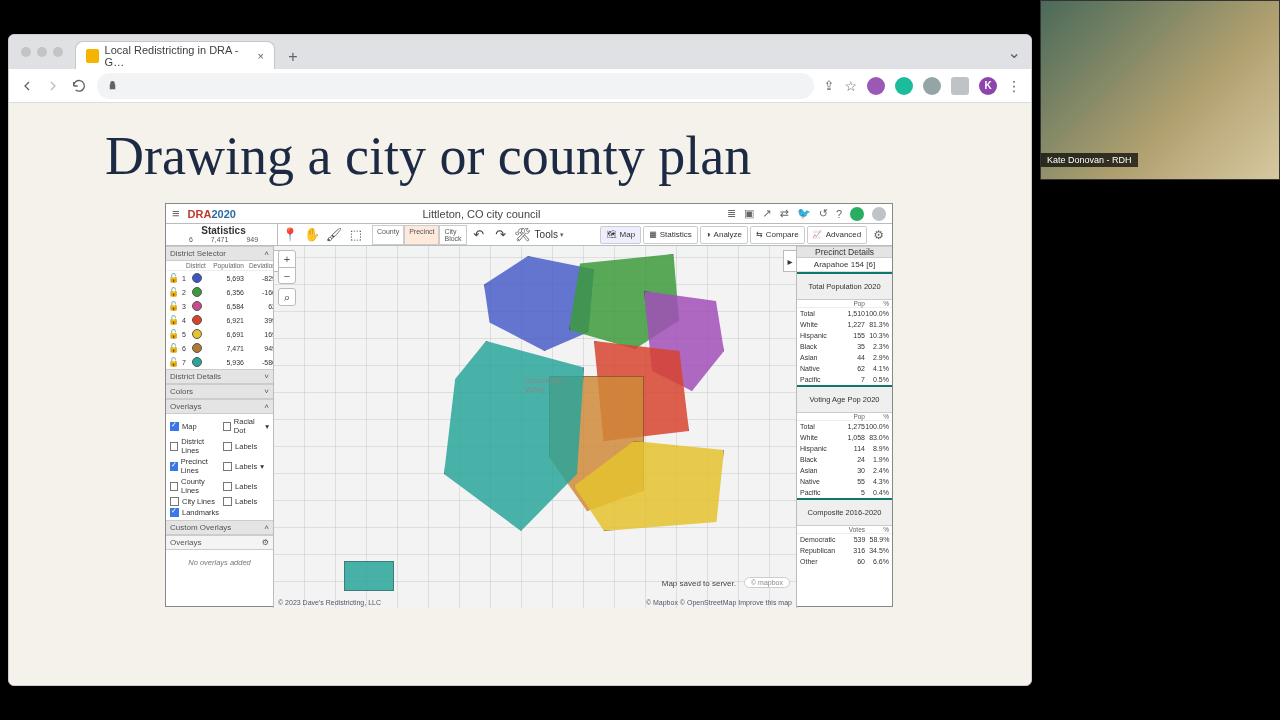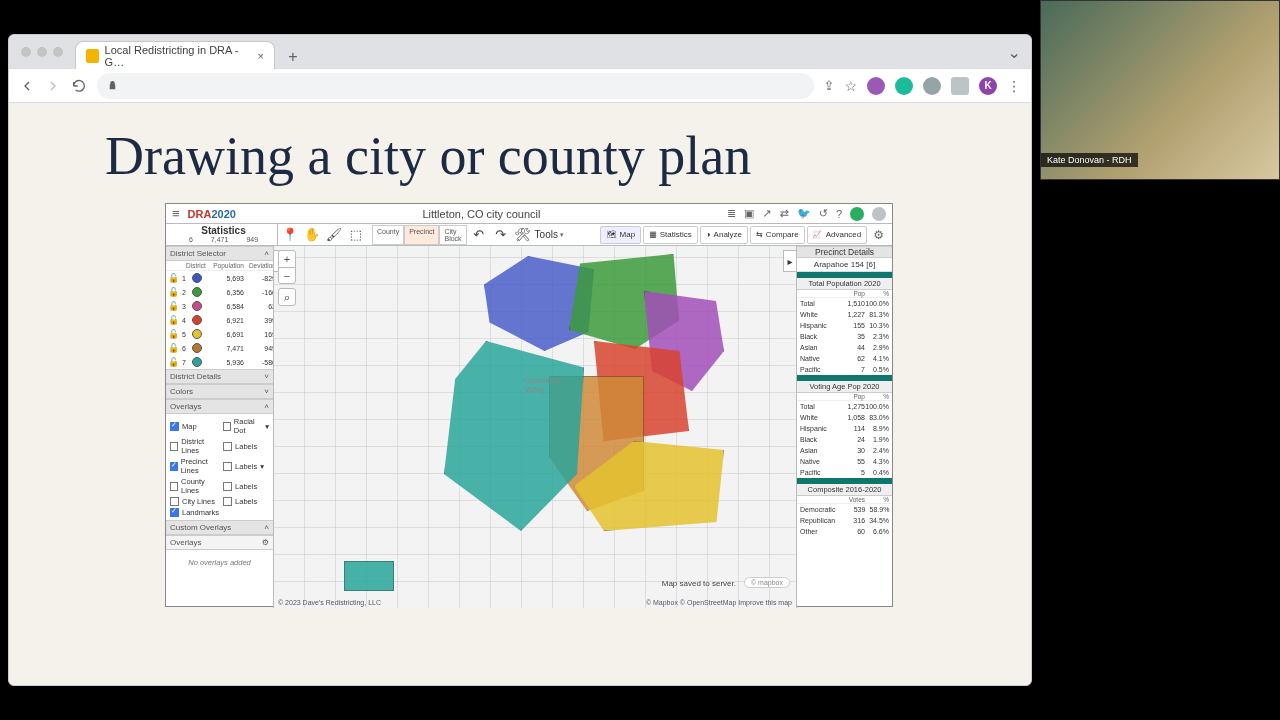--- a/index.html
+++ b/index.html
@@ -117,22 +117,22 @@
   .mapbox-pill{position:absolute;right:6px;bottom:20px;font-size:7px;color:#888;
                border:1px solid #ccc;border-radius:8px;padding:1px 6px;background:#fff;z-index:2;}
   .attrib{position:absolute;right:4px;bottom:2px;font-size:7px;color:#556;z-index:2;}
   .copyright{position:absolute;left:4px;bottom:2px;font-size:7px;color:#556;z-index:2;}
   .map-label{position:absolute;font-size:8px;color:#888;z-index:2;}
 
   .rightpane{width:96px;border-left:1px solid #bbb;display:flex;flex-direction:column;}
   .rp-hd{background:#e4e4e4;font-size:8.5px;text-align:center;padding:0 0;
          border-bottom:1px solid #ccc;border-top:1px solid #ccc;}
   .rp-sub{font-size:8px;text-align:center;padding:2px 0;border-bottom:1px solid #ddd;}
-  .rp-sec{background:#efefef;font-size:7.5px;text-align:center;padding:1px 0;
-          border-bottom:1px solid #ccc;border-top:6px solid #0f766e;}
+  .rp-sec{background:#efefef;font-size:7.5px;text-align:center;padding:8px 0;
+          border-bottom:1px solid #ccc;border-top:2px solid #0f766e;}
   .rp-colhdr{display:grid;grid-template-columns:1fr 30px 24px;font-size:6.5px;color:#666;
              padding:0 3px;border-bottom:1px solid #eee;}
   .rp-row{display:grid;grid-template-columns:1fr 30px 24px;font-size:7px;padding:0 3px;
           height:11px;align-items:center;}
   .rp-row span:nth-child(2),.rp-row span:nth-child(3),
   .rp-colhdr span:nth-child(2),.rp-colhdr span:nth-child(3){text-align:right;}
 </style>
 </head>
 <body>
 

